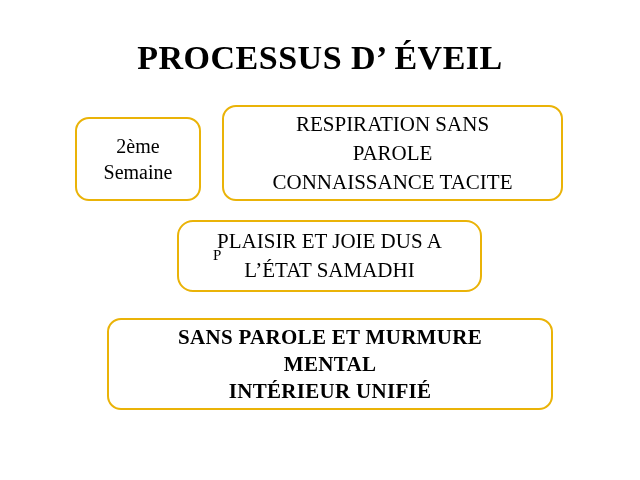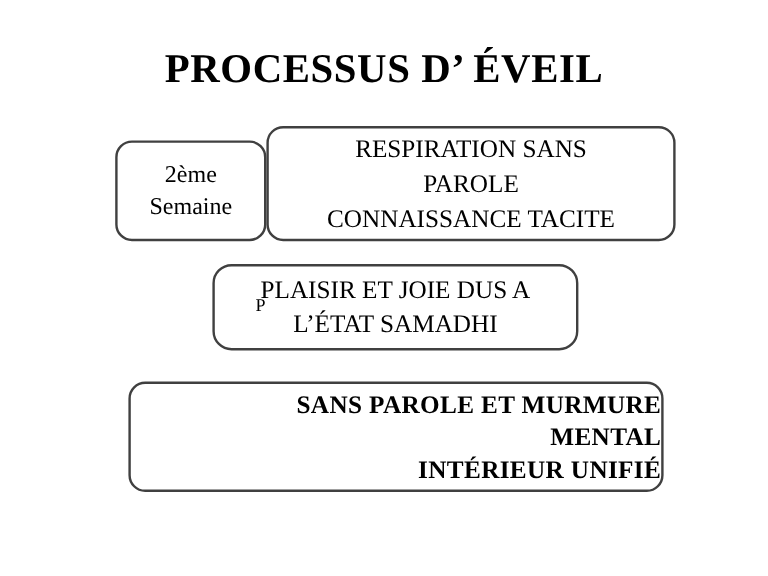--- a/index.html
+++ b/index.html
@@ -38,37 +38,37 @@
     letter-spacing: 0.5px;
     white-space: pre;
     color: #000000;
   }
 
   
   .rbox {
     position: absolute;
     box-sizing: border-box;
     background: #ffffff;
-    border: 2px solid #404040;
+    border: 2px solid #eab308;
     border-radius: 12px;
     display: flex;
     align-items: center;
     justify-content: center;
     text-align: center;
   }
   .rbox .btext {
     display: block;
     width: 100%;
     white-space: pre-line;
     color: #000000;
   }
 
   
   #box-semaine {
-    left: 96px;
+    left: 75px;
     top: 117px;
     width: 126px;
     height: 84px;
     border-radius: 14px;
   }
   #box-semaine .btext {
     font-size: 20px;
     line-height: 26px;
     font-weight: normal;
   }
@@ -114,21 +114,20 @@
     pointer-events: none;
   }
 
   
   #box-sansparole {
     left: 107px;
     top: 318px;
     width: 446px;
     height: 92px;
     border-radius: 14px;
-    text-align: right;
   }
   #box-sansparole .btext {
     font-size: 21px;
     line-height: 27px;
     font-weight: bold;
     letter-spacing: 0.3px;
   }
 </style>
 </head>
 <body>

